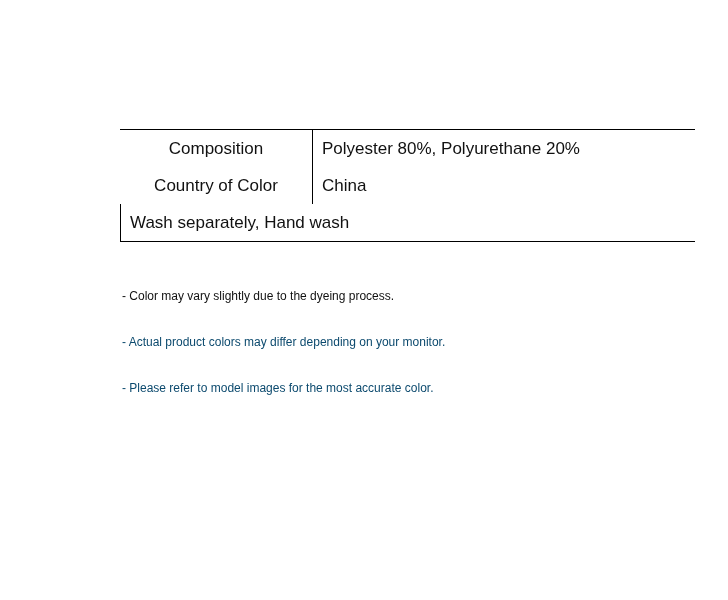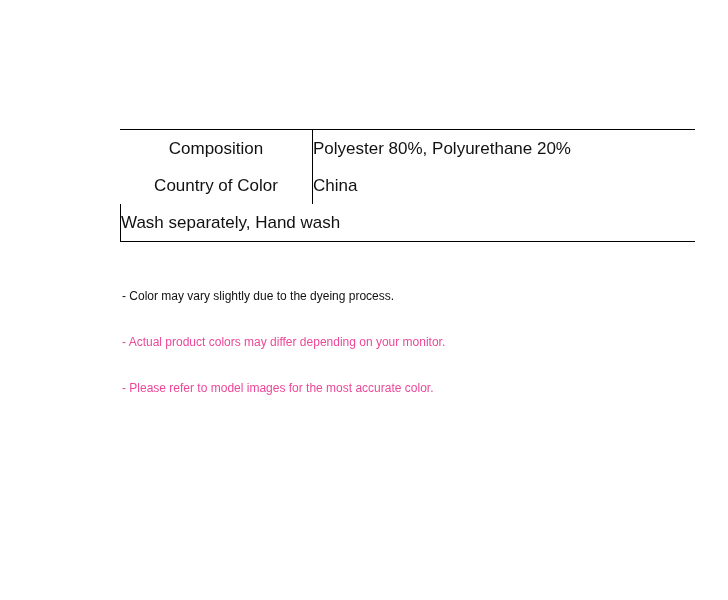--- a/index.html
+++ b/index.html
@@ -36,41 +36,42 @@
     align-items: center;
     justify-content: center;
     font-size: 17px;
     color: #111111;
     white-space: nowrap;
   }
   .spec-value {
     display: flex;
     align-items: center;
     border-left: 1.5px solid #000000;
+    padding-left: 9px;
     font-size: 17px;
     color: #111111;
     white-space: nowrap;
   }
 
   
   .notes {
     position: absolute;
     left: 80px;
     top: 286px;
   }
   .note {
     height: 20px;
     line-height: 20px;
     margin-bottom: 26px;
     font-size: 12px;
     color: #111111;
     white-space: nowrap;
   }
   .note--red {
-    color: #ec4899;
+    color: #0c4a6e;
   }
 </style>
 </head>
 <body>
 
 <div class="canvas">
 
   <div class="spec-table">
     <div class="spec-label">Composition</div>
     <div class="spec-value">Polyester 80%, Polyurethane 20%</div>

